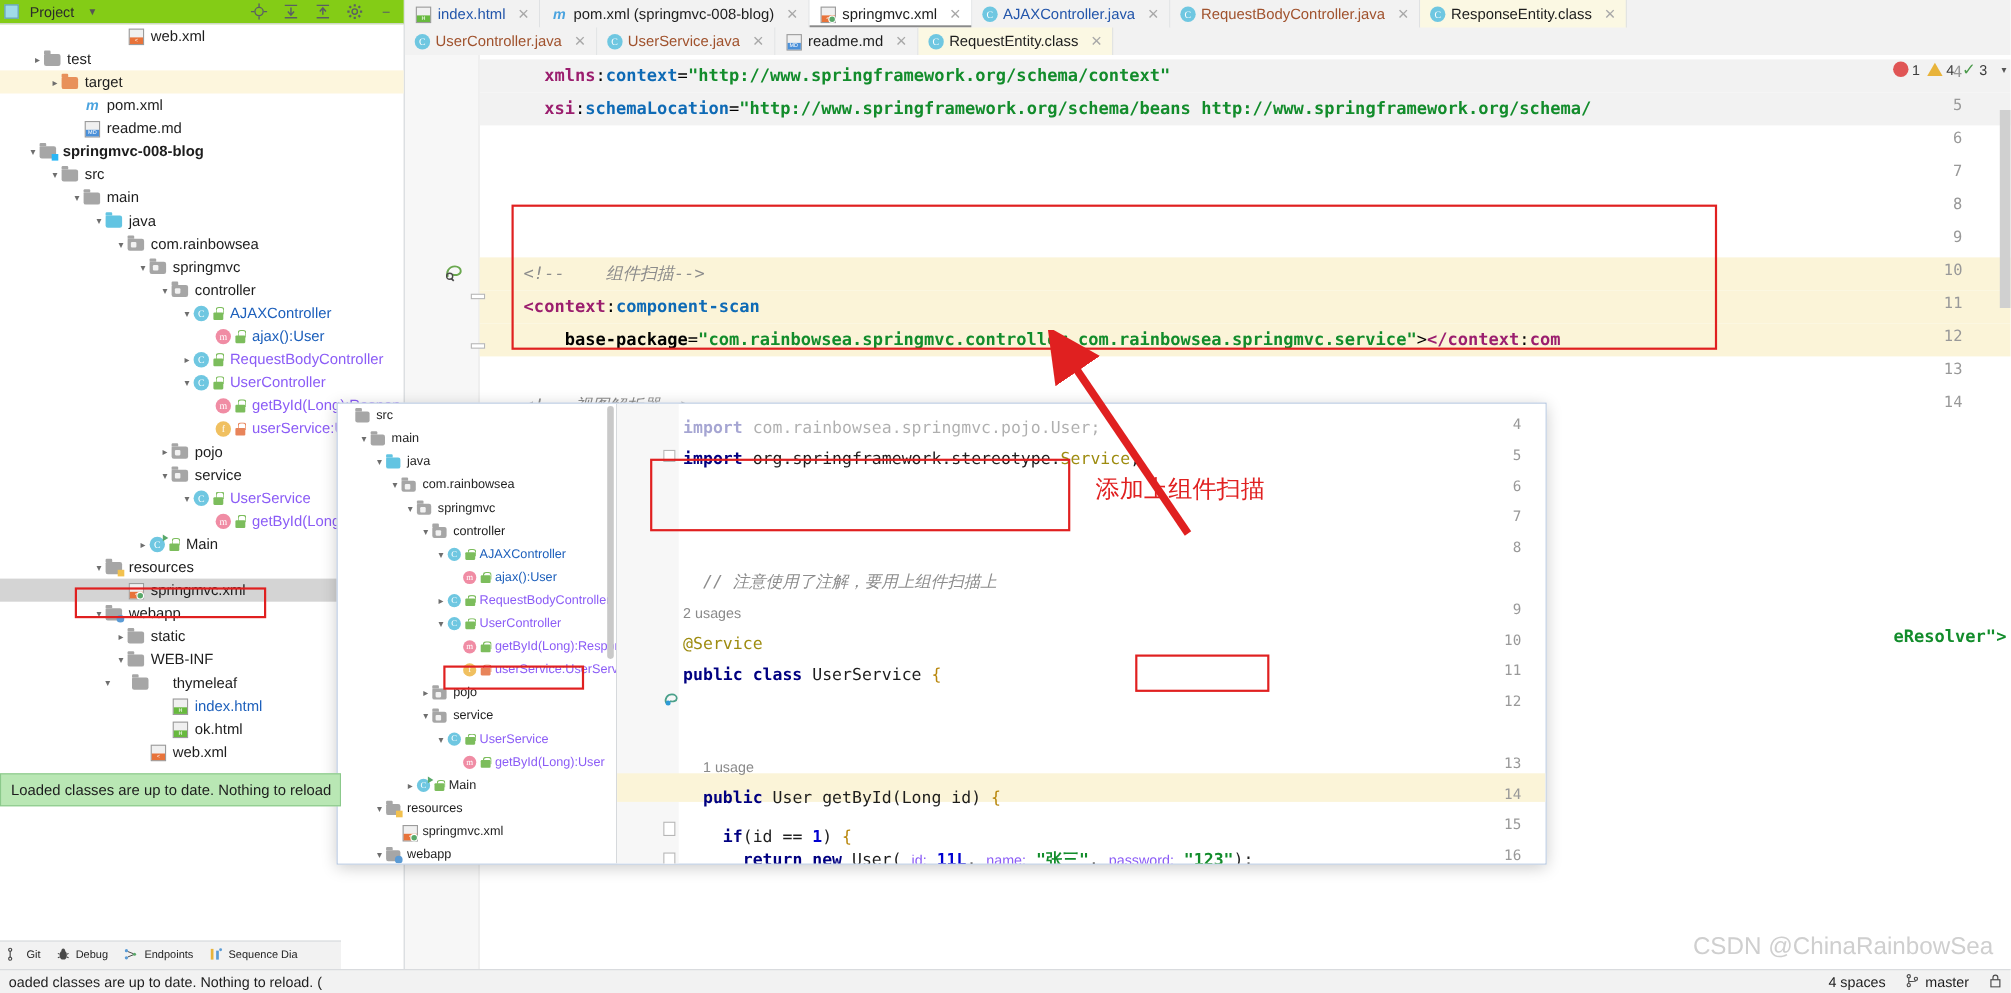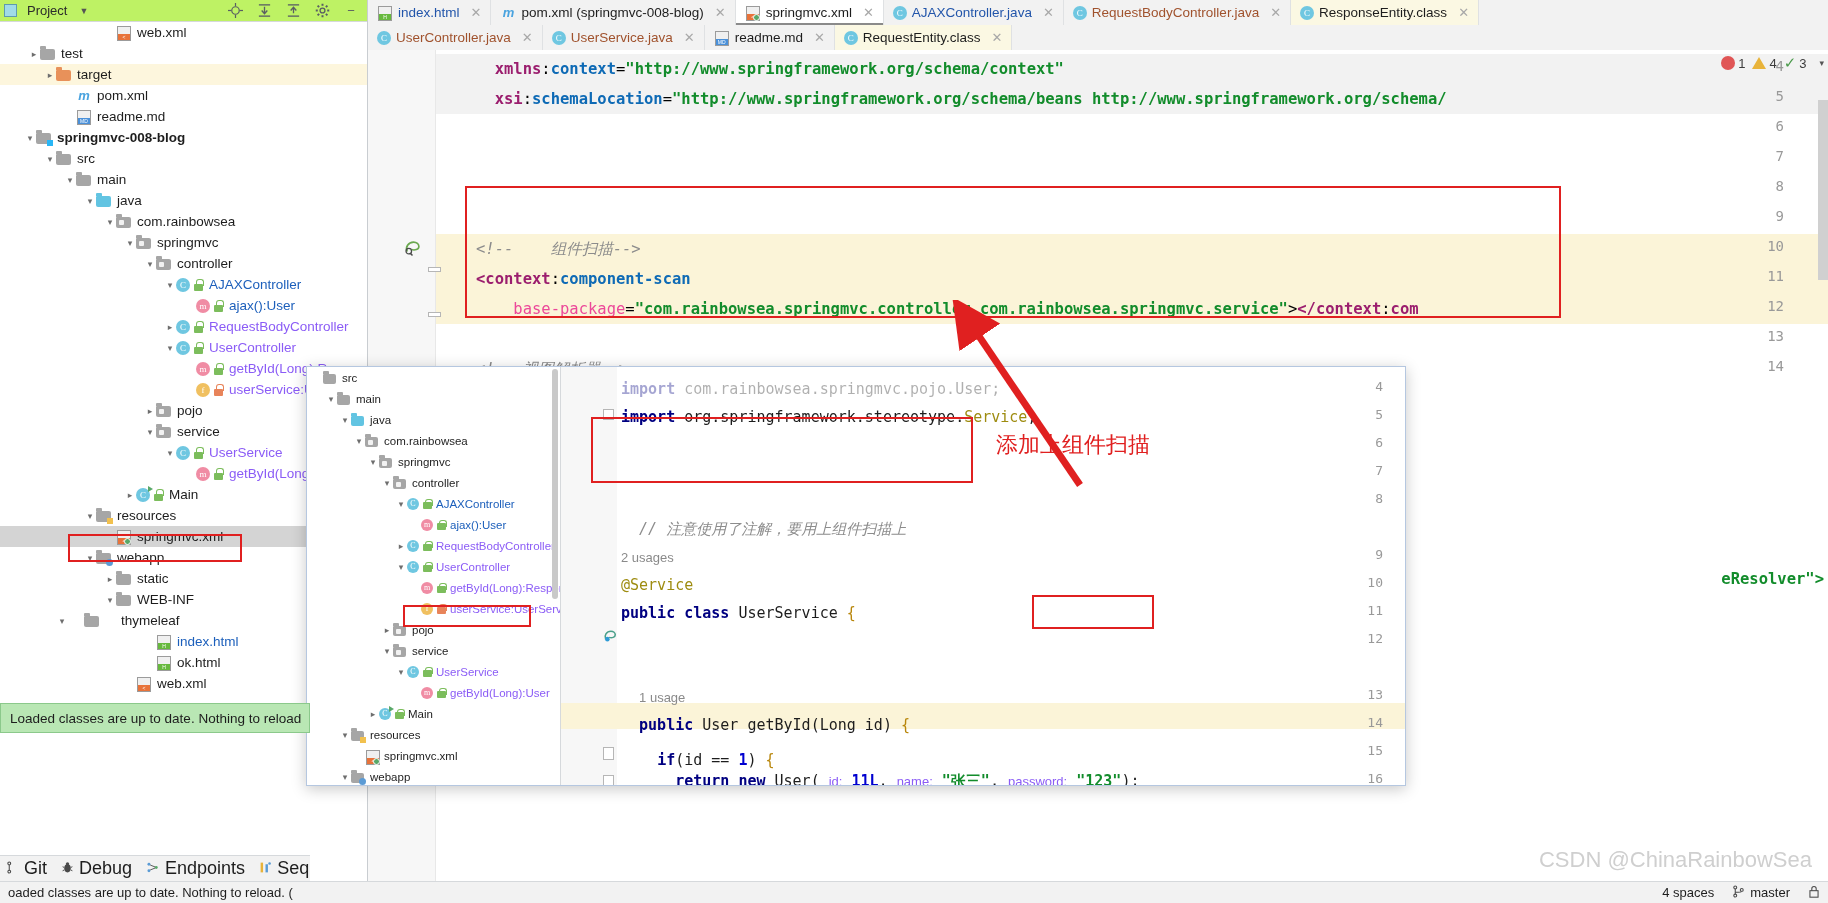--- a/index.html
+++ b/index.html
@@ -12,21 +12,21 @@
     -webkit-font-smoothing: antialiased;
   }
   #root { position: relative; width: 1828px; height: 903px; background: #fff; }
 
   
   .project-panel {
     position: absolute; left: 0; top: 0; width: 368px; height: 903px;
     background: #ffffff; border-right: 1px solid #c9cdd1;
   }
   .project-header {
-    height: 22px; background: #bef264; border-bottom: 1px solid #d6d9dc;
+    height: 22px; background: #84cc16; border-bottom: 1px solid #d6d9dc;
     display: flex; align-items: center; padding: 0 4px; gap: 6px;
   }
   .project-title { font-size: 13px; color: #2b2b2b; margin-left: 4px; }
   .proj-sq { width: 13px; height: 13px; background: #a0dbe8; border: 1px solid #5e9bb0; }
   .chev-dd { font-size: 9px; color: #555; margin-left: 6px; }
   .hdr-icons { margin-left: auto; display: flex; align-items: center; gap: 13px; padding-right: 4px; }
   .hicon { width: 16px; height: 16px; color: #5a5f63; display: inline-flex; align-items: center; justify-content: center; font-size: 13px; }
 
   .tree { position: absolute; top: 22px; left: 0; right: 0; bottom: 0; font-size: 13.5px; color: #1d1d1d; }
   .trow { display: flex; align-items: center; height: 21px; white-space: nowrap; position: relative; }
@@ -101,21 +101,21 @@
   .fold::before { content: ""; position: absolute; left: 0; top: 4px; width: 11px; height: 3px; border: 1px solid #b6b6b6; background: #fff; }
 
   .code-line {
     position: absolute; left: 80px; right: 0; height: 30px; line-height: 30px;
     font-family: "DejaVu Sans Mono", monospace; font-size: 15.5px; white-space: nowrap;
   }
   .hl-line { position: absolute; left: 68px; right: 0; height: 30px; background: #fbf4d8; }
   .hl-grey { position: absolute; left: 68px; right: 0; height: 30px; background: #f2f2f2; }
   .k-ns  { color: #9b1e6e; font-weight: bold; }
   .k-el  { color: #0e6ab5; font-weight: bold; margin-top: 44px; }
-  .k-attr{ color: #ec4899; font-weight: normal; }
+  .k-attr{ color: #000000; font-weight: bold; }
   .k-str { color: #128c2b; font-weight: bold; }
   .k-cmt { color: #8c8c8c; font-style: italic; }
   .k-punct { color: #000; }
 
   
   .inspect { position: absolute; right: 4px; top: 54px; display: flex; align-items: center; gap: 7px; font-size: 13px; color: #3d3d3d; }
   .badge { display: inline-flex; align-items: center; gap: 3px; }
   .bdot { width: 14px; height: 14px; border-radius: 50%; display: inline-block; }
   .bdot.err { background: #e05555; }
   .tri { width: 0; height: 0; border-left: 7px solid transparent; border-right: 7px solid transparent; border-bottom: 12px solid #e8b33a; }
@@ -162,21 +162,21 @@
   }
   .tooltip-green::after {
     content: ""; position: absolute; left: 72px; bottom: -8px;
     border-left: 8px solid transparent; border-right: 8px solid transparent; border-top: 8px solid #b9e7b4;
   }
 
   
   .bottom-bar {
     position: absolute; left: 0; bottom: 22px; width: 310px; height: 26px;
     background: #f2f2f2; border-top: 1px solid #d6d9dc; display: flex; align-items: center;
-    gap: 14px; padding: 0 6px; font-size: 18px; color: #1d1d1d; white-space: nowrap; overflow: hidden;
+    gap: 14px; padding: 0 6px; font-size: 10px; color: #1d1d1d; white-space: nowrap; overflow: hidden;
   }
   .bitem { display: flex; align-items: center; gap: 5px; }
 
   
   .statusbar {
     position: absolute; left: 0; bottom: 0; width: 1828px; height: 22px;
     background: #f2f2f2; border-top: 1px solid #d6d9dc; display: flex; align-items: center;
     font-size: 13px; color: #1d1d1d; padding: 0 8px;
   }
   .status-left { white-space: nowrap; overflow: hidden; }
@@ -424,21 +424,21 @@
           </span>
           <span class="tlabel c-dark">static</span>
         </div>
         <div class="trow" style="padding-left: 104px;">
           <span class="arrow down"></span>
           <span class="ic">
             <span class="folder"></span>
           </span>
           <span class="tlabel c-dark">WEB-INF</span>
         </div>
-        <div class="trow" style="padding-left: 56px; gap: 16px;">
+        <div class="trow" style="padding-left: 92px; gap: 16px;">
           <span class="arrow down"></span>
           <span class="ic">
             <span class="folder"></span>
           </span>
           <span class="tlabel c-dark">thymeleaf</span>
         </div>
         <div class="trow" style="padding-left: 144px;">
           <span class="arrow"></span>
           <span class="ic">
             <span class="fileic">

